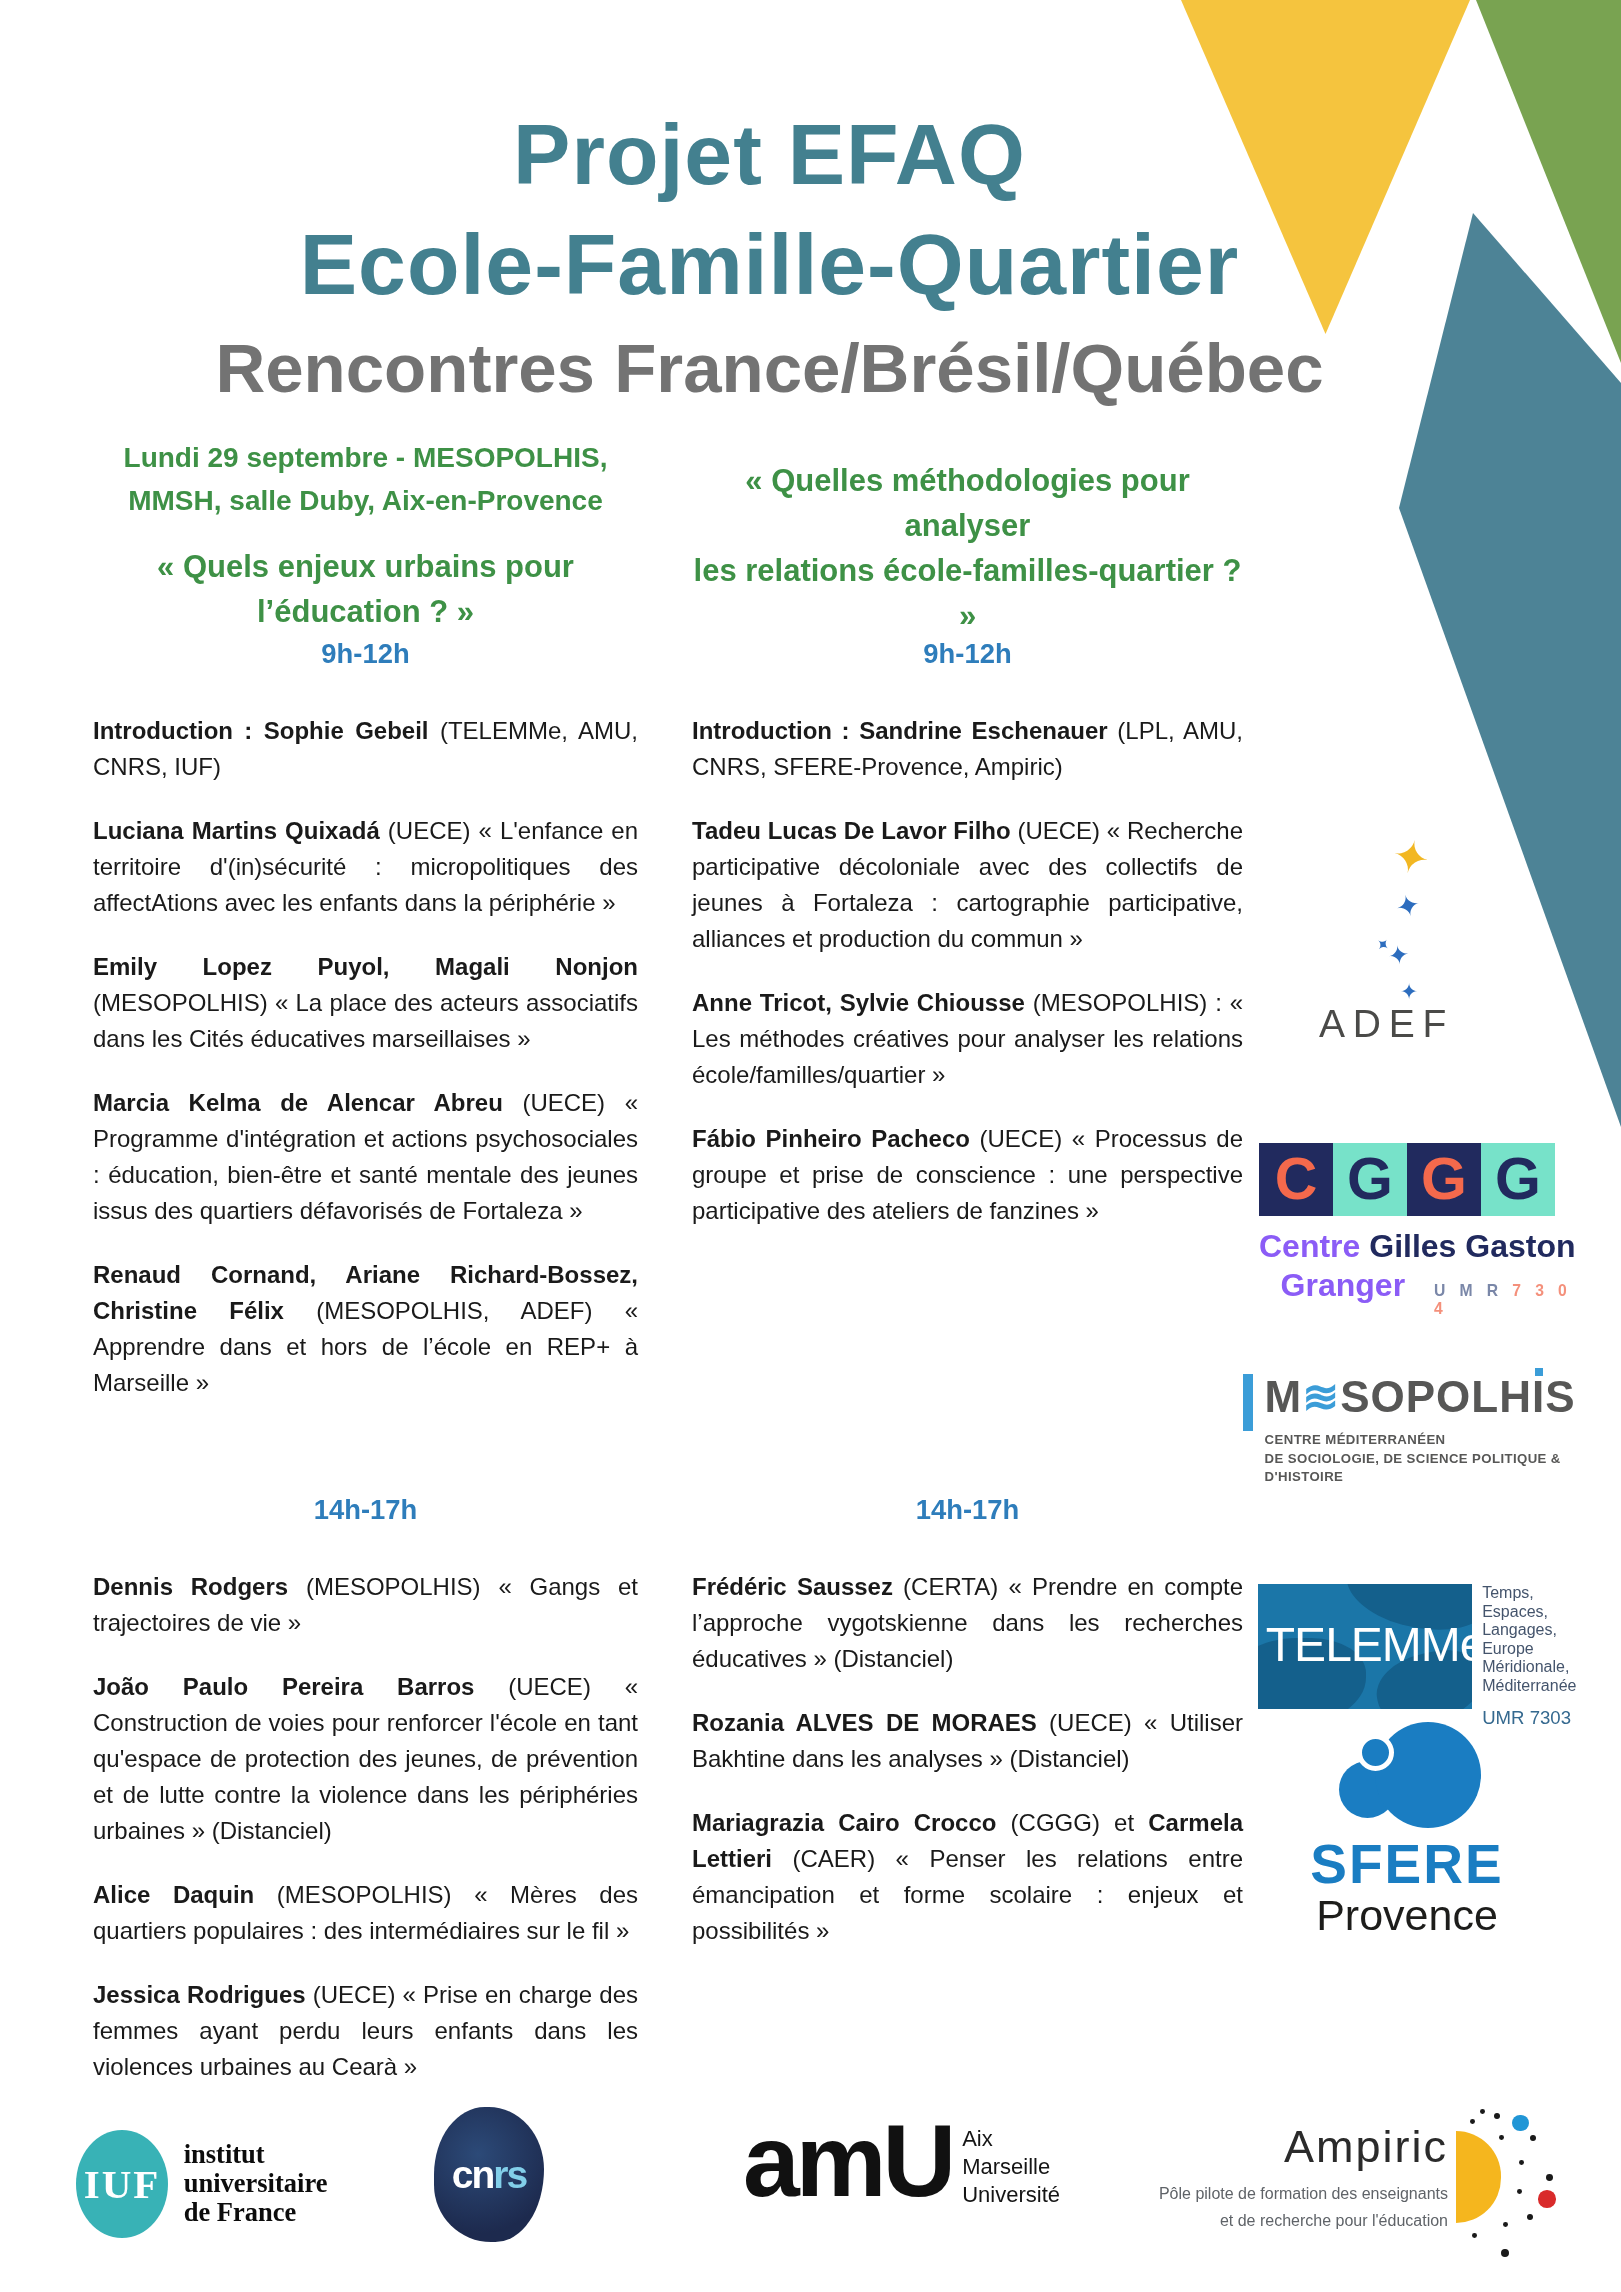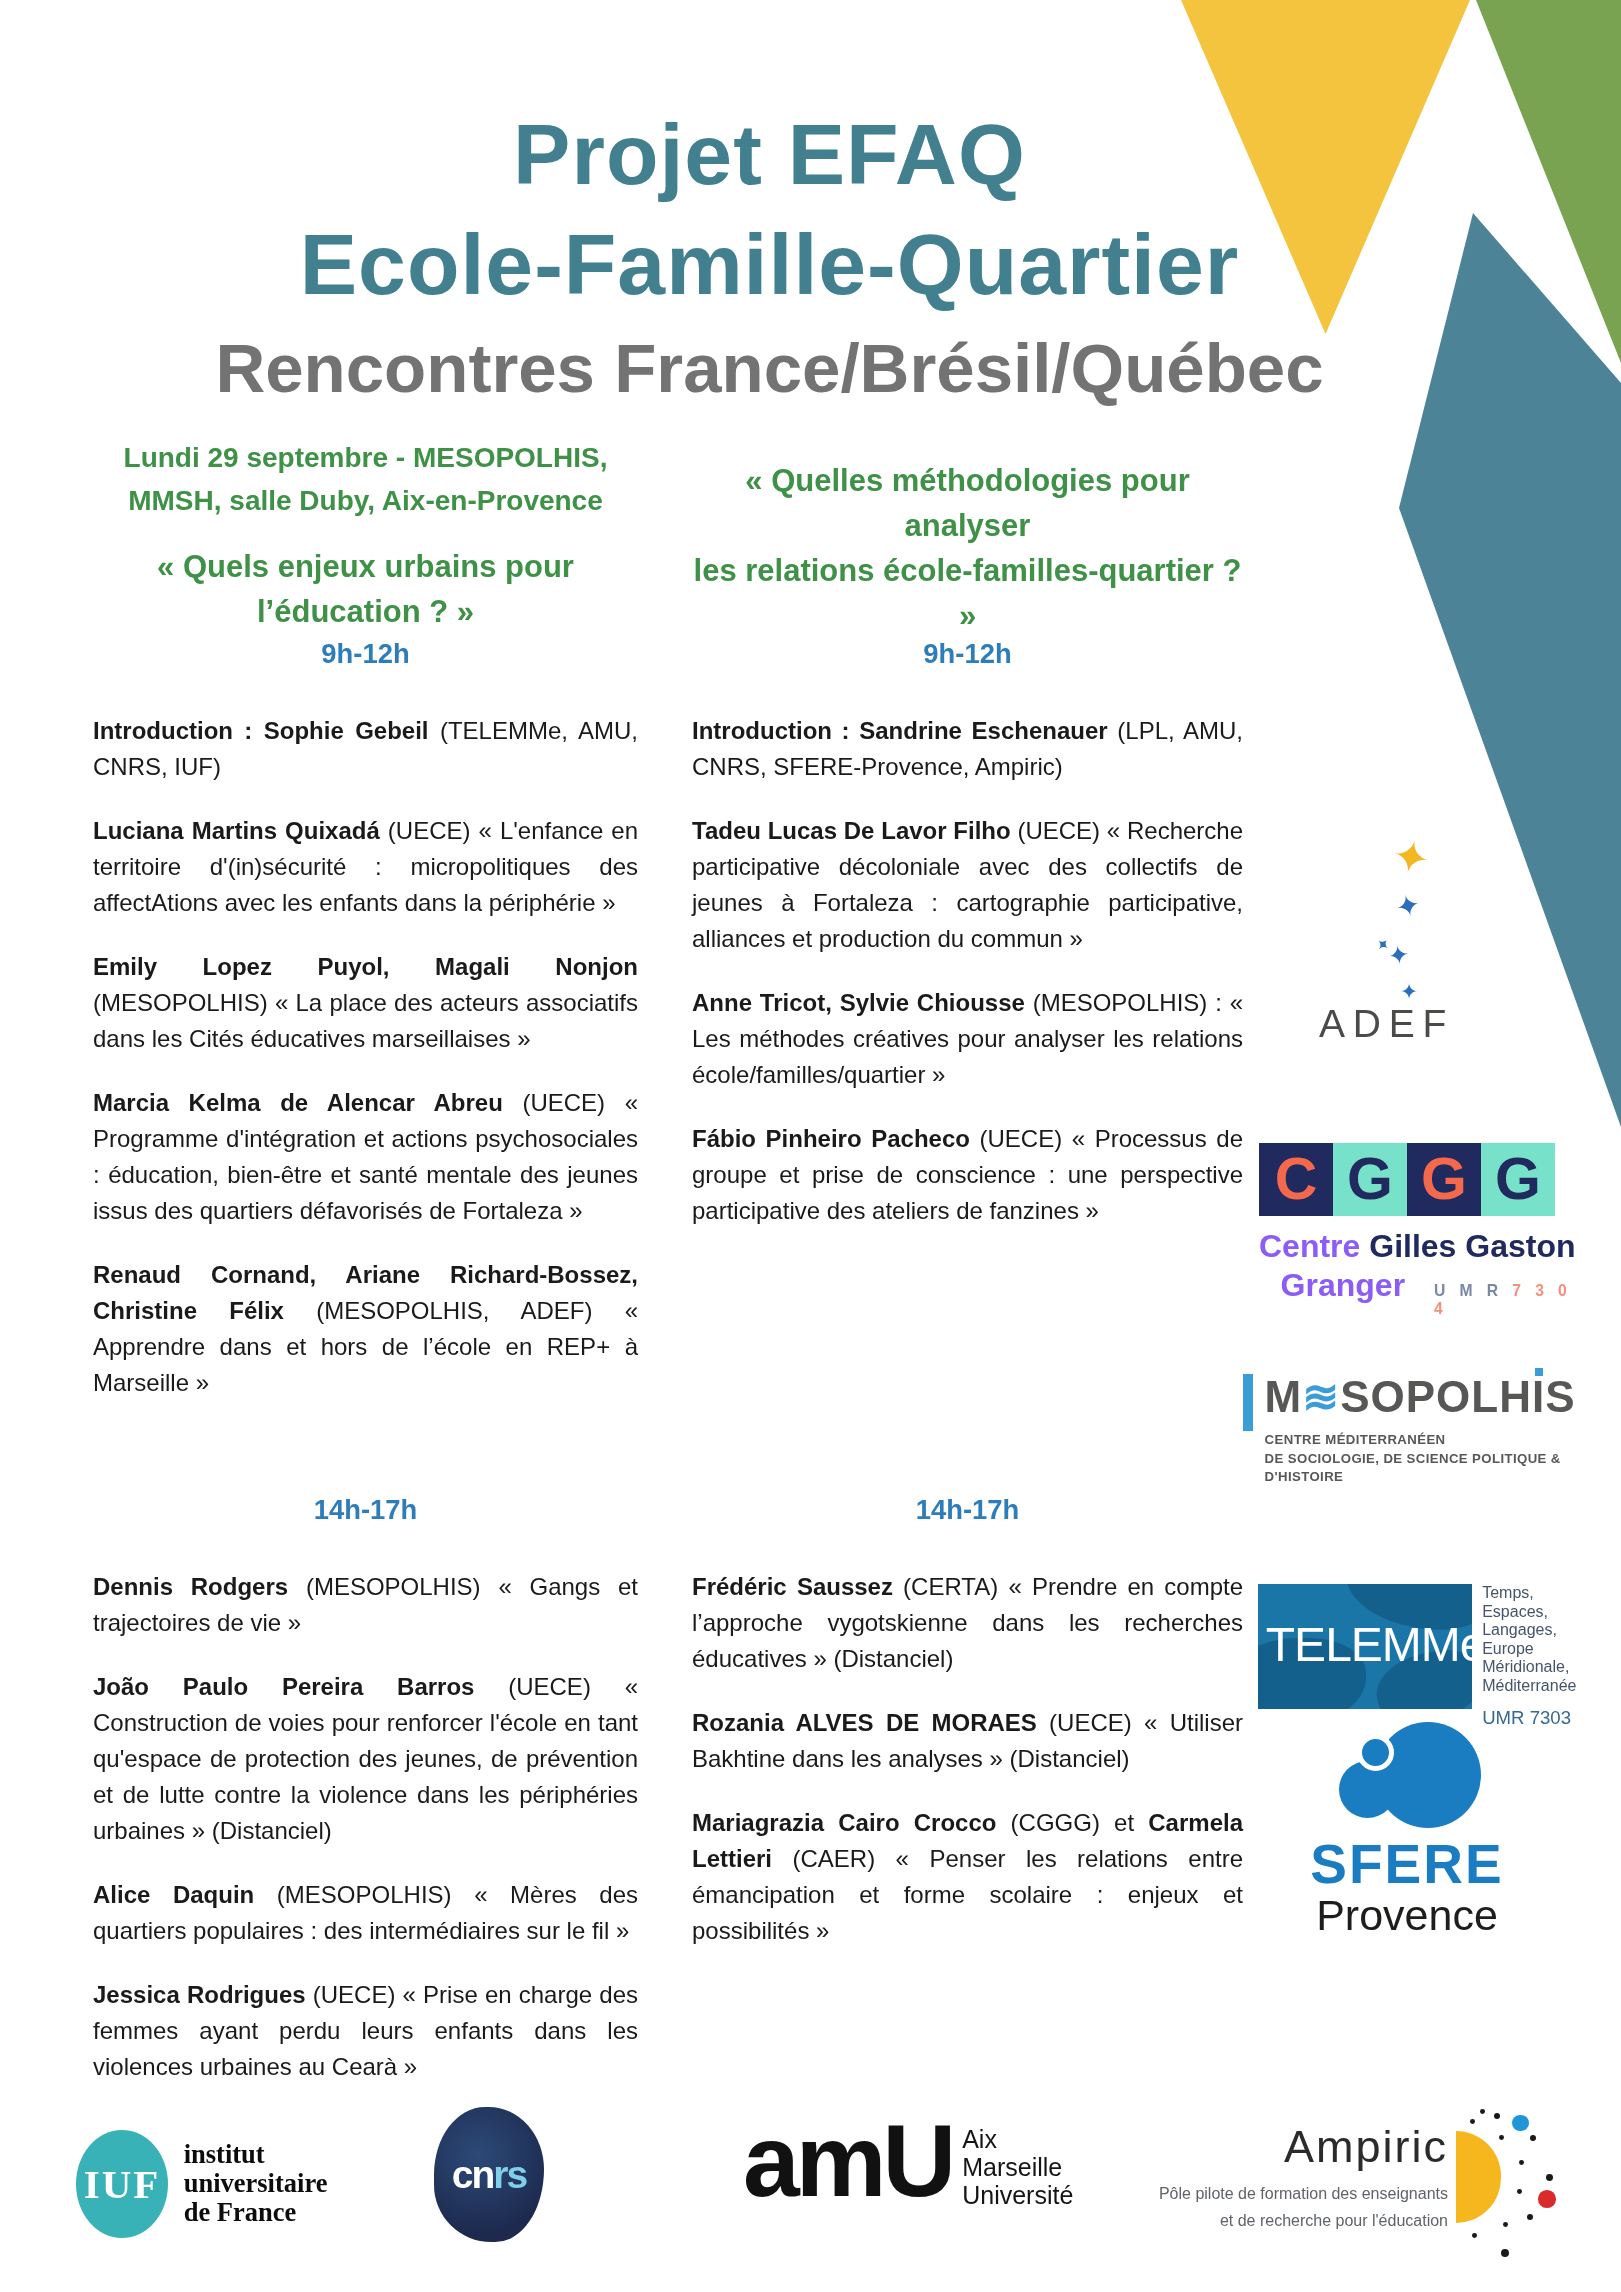--- a/index.html
+++ b/index.html
@@ -98,21 +98,21 @@
 
   .cnrs { left:434px; top:2107px; width:110px; height:135px;
     background:radial-gradient(circle at 40% 35%, #2C4A78 0%, #1D2A4E 72%);
     border-radius:48% 52% 46% 54% / 52% 48% 56% 44%;
     display:flex; align-items:center; justify-content:center; }
   .cnrs .w { color:#fff; } .cnrs .b { color:#82CFE9; }
   .cnrs .word { font-weight:700; font-size:39px; letter-spacing:-2px; }
 
   .amu { left:743px; top:2113px; width:412px; height:113px; display:flex; }
   .amu .mark { font-size:102px; line-height:96px; font-weight:700; letter-spacing:-3.9px; color:#111; }
-  .amu .txt { margin-left:9.8px; margin-top:11.8px; font-size:25px; line-height:28px; color:#151515; }
+  .amu .txt { margin-left:9.8px; margin-top:11.8px; font-size:22px; line-height:28px; color:#151515; }
 
   .ampiric { left:1142px; top:2107px; width:479px; height:181px; }
   .ampiric .name { position:absolute; right:173px; top:13.7px; font-size:45px; font-weight:400;
     letter-spacing:2px; color:#2B2B2B; }
   .ampiric .sub { position:absolute; right:173px; top:74px; text-align:right;
     font-size:16px; line-height:26.5px; color:#5F6368; }
   .ampiric .sun { position:absolute; left:314px; top:23.5px; width:45px; height:92px;
     background:#F5B61E; border-radius:0 92px 92px 0; }
   .ampiric .dot { position:absolute; border-radius:50%; background:#1a1a1a; }
   .ampiric .dot-blue { background:#2196D6; }

